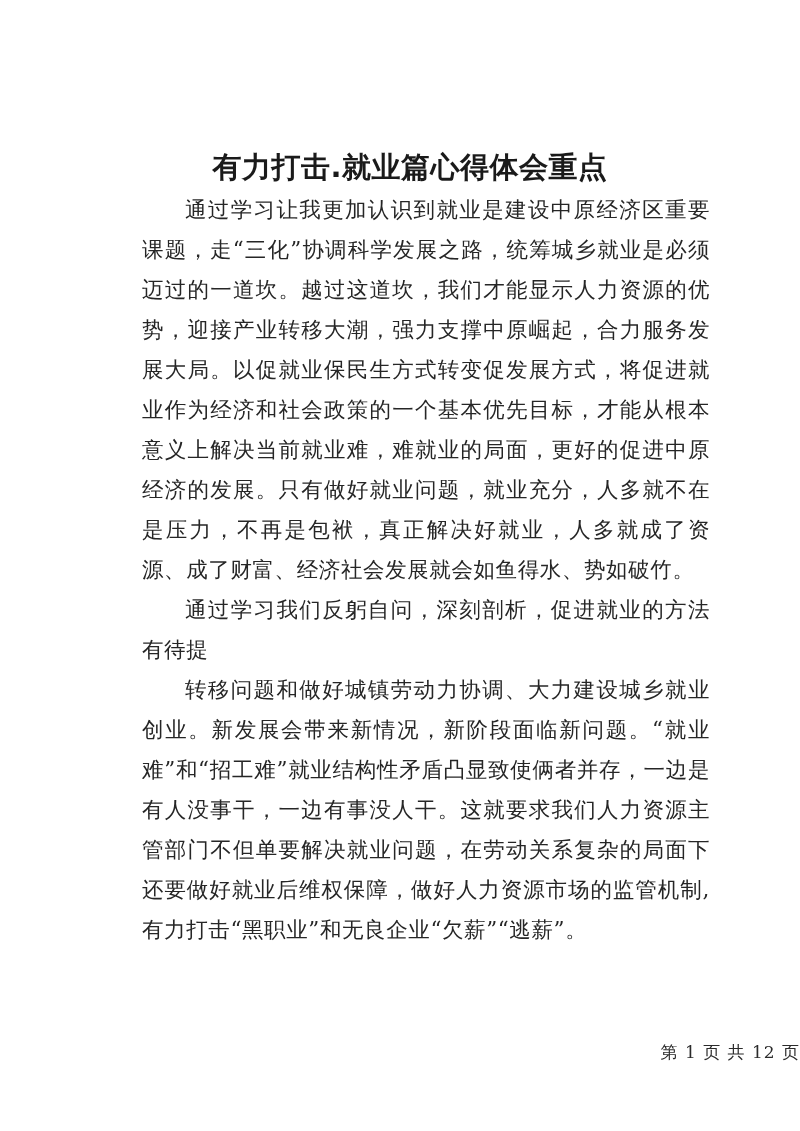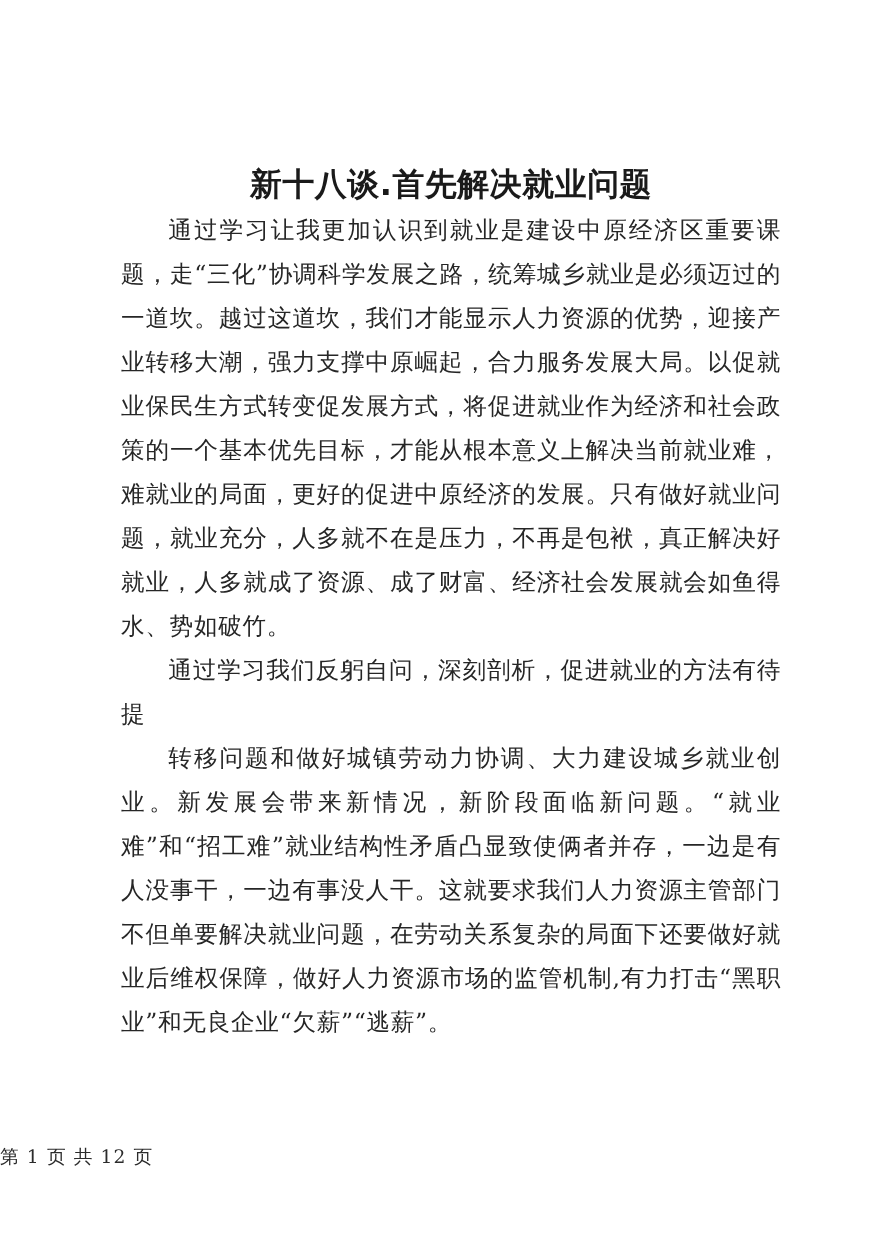--- a/index.html
+++ b/index.html
@@ -54,47 +54,48 @@
     text-align: justify;
     text-align-last: left;
     text-justify: inter-character;
     color: #262626;
     font-family: "DejaVu Serif", "Liberation Serif", serif;
     font-weight: normal;
   }
 
   .para.indent {
     text-indent: 2em;
+    margin-left: 32px;
   }
 
   
   .para + .para {
     margin-top: 0;
   }
 
   
   .page-footer {
     position: absolute;
     left: 0;
     right: 0;
     top: 1040px;
-    text-align: left;
+    text-align: right;
     font-size: 17px;
     line-height: 24px;
     color: #2b2b2b;
     font-family: "DejaVu Serif", "Liberation Serif", serif;
     letter-spacing: 1px;
   }
 </style>
 </head>
 <body>
 
 <div class="page">
 
-  <h1 class="doc-title">新十八谈.首先解决就业问题</h1>
+  <h1 class="doc-title">有力打击.就业篇心得体会重点</h1>
 
   <div class="body-block">
 
     <p class="para indent">通过学习让我更加认识到就业是建设中原经济区重要课题，走“三化”协调科学发展之路，统筹城乡就业是必须迈过的一道坎。越过这道坎，我们才能显示人力资源的优势，迎接产业转移大潮，强力支撑中原崛起，合力服务发展大局。以促就业保民生方式转变促发展方式，将促进就业作为经济和社会政策的一个基本优先目标，才能从根本意义上解决当前就业难，难就业的局面，更好的促进中原经济的发展。只有做好就业问题，就业充分，人多就不在是压力，不再是包袱，真正解决好就业，人多就成了资源、成了财富、经济社会发展就会如鱼得水、势如破竹。</p>
 
 
     <p class="para indent">通过学习我们反躬自问，深刻剖析，促进就业的方法有待提</p>
 
     <p class="para indent">转移问题和做好城镇劳动力协调、大力建设城乡就业创业。新发展会带来新情况，新阶段面临新问题。“就业难”和“招工难”就业结构性矛盾凸显致使俩者并存，一边是有人没事干，一边有事没人干。这就要求我们人力资源主管部门不但单要解决就业问题，在劳动关系复杂的局面下还要做好就业后维权保障，做好人力资源市场的监管机制,有力打击“黑职业”和无良企业“欠薪”“逃薪”。</p>
 

